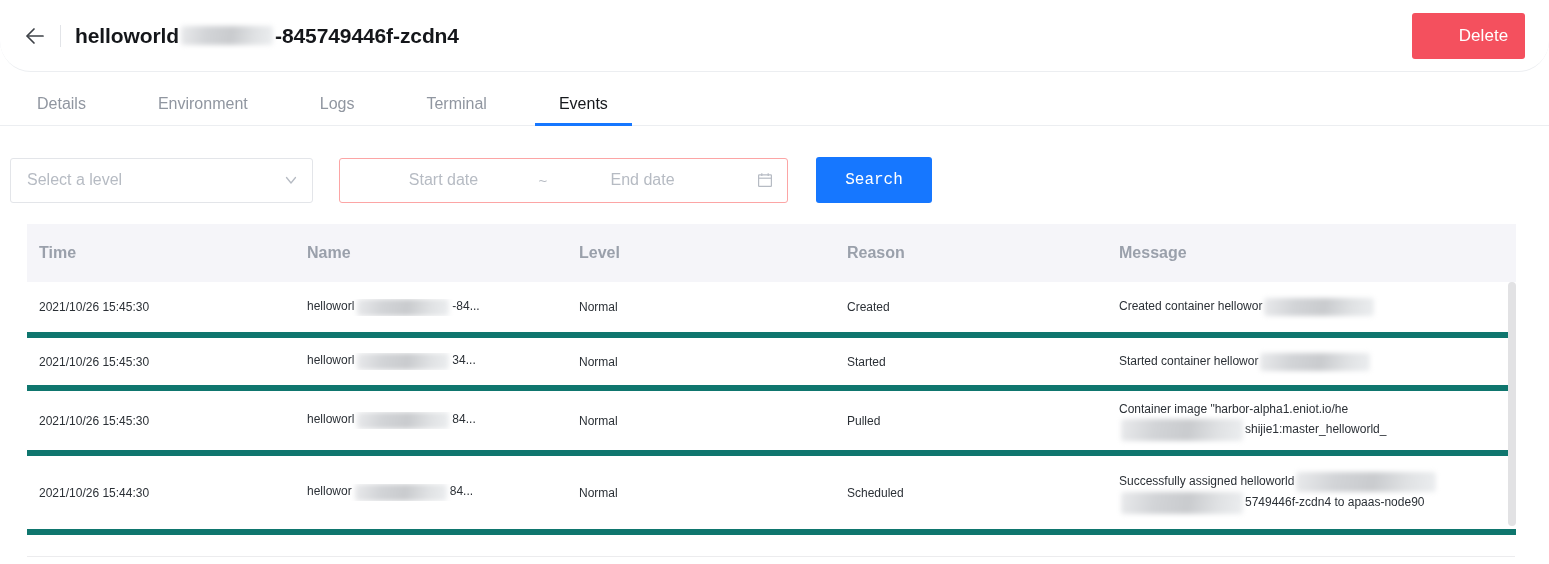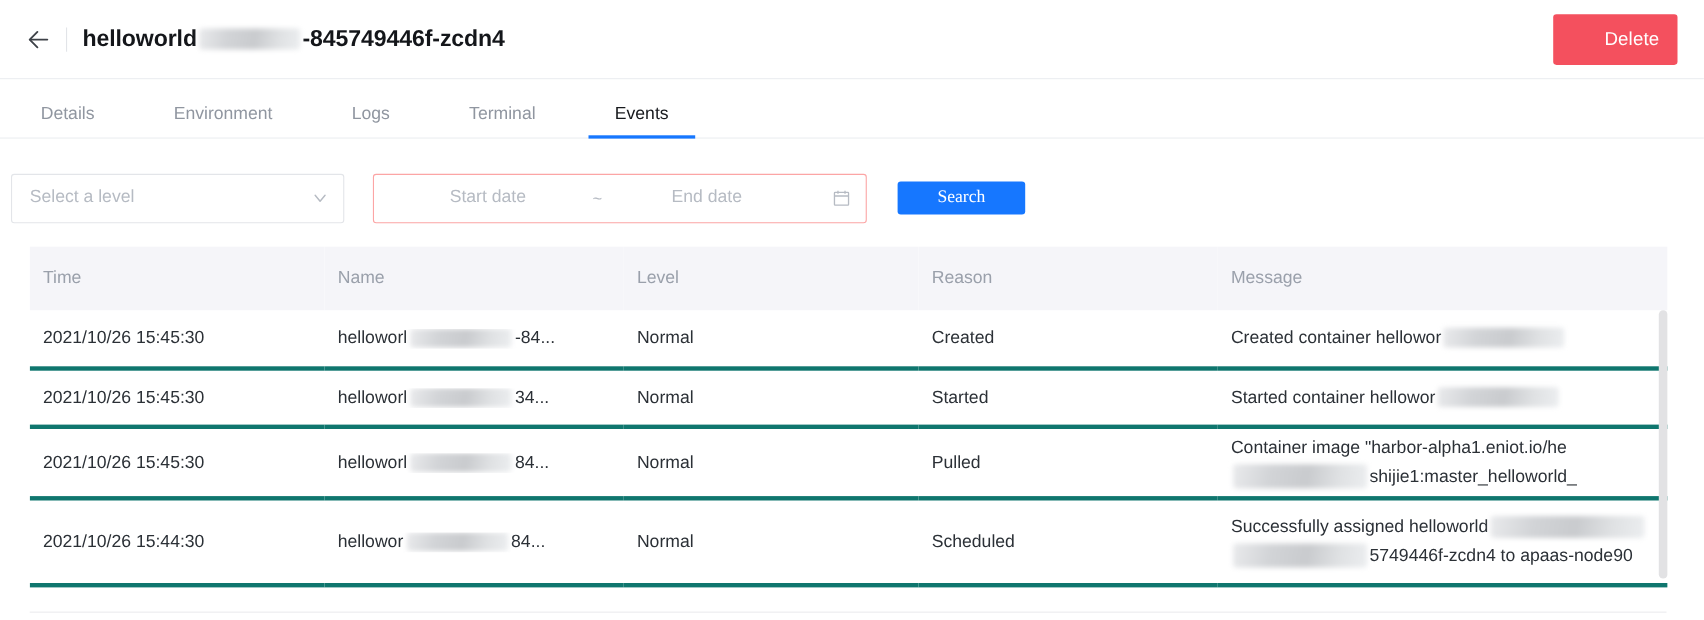--- a/index.html
+++ b/index.html
@@ -14,20 +14,21 @@
   }
 
   
   .topbar {
     position: relative;
     height: 72px;
     border-bottom: 1px solid #eceef1;
     display: flex;
     align-items: center;
     padding: 0 24px 0 22px;
+    border-radius: 31px;
   }
   .back-arrow {
     width: 26px;
     height: 26px;
     flex: 0 0 auto;
     color: #3d4147;
     display: flex;
     align-items: center;
     justify-content: center;
     cursor: pointer;
@@ -165,27 +166,27 @@
     margin-left: auto;
     width: 16px;
     height: 16px;
     color: #b6bbc3;
     display: flex;
     align-items: center;
     justify-content: center;
   }
   .search-btn {
     width: 116px;
-    height: 30px;
+    height: 46px;
     background: #1677ff;
     border: none;
     border-radius: 3px;
     color: #fff;
     font-size: 16px;
-    font-family: Liberation Serif, serif;
+    font-family: Liberation Mono, monospace;
     margin-left: 28px;
     cursor: pointer;
   }
 
   
   .table-wrap {
     position: relative;
     margin: 14px 0 0 27px;
     width: 1489px;
     height: 330px;
@@ -193,31 +194,31 @@
   }
   table.events {
     border-collapse: collapse;
     width: 1489px;
     table-layout: fixed;
   }
   table.events th {
     background: #f5f5f9;
     color: #9aa0ab;
     font-size: 16px;
-    font-weight: normal;
+    font-weight: bold;
     text-align: left;
     height: 58px;
     padding: 0 0 0 12px;
     vertical-align: middle;
   }
   table.events td {
-    font-size: 16px;
+    font-size: 12px;
     color: #2b3036;
     padding: 0 0 0 12px;
-    border-bottom: 4px solid #0f766e;
+    border-bottom: 6px solid #0f766e;
     vertical-align: middle;
   }
   tr.row-1 td, tr.row-2 td { height: 53px; }
   tr.row-3 td { height: 65px; }
   tr.row-4 td { height: 79px; }
 
   .col-time  { width: 268px; }
   .col-name  { width: 272px; }
   .col-level { width: 268px; }
   .col-reason{ width: 272px; }

